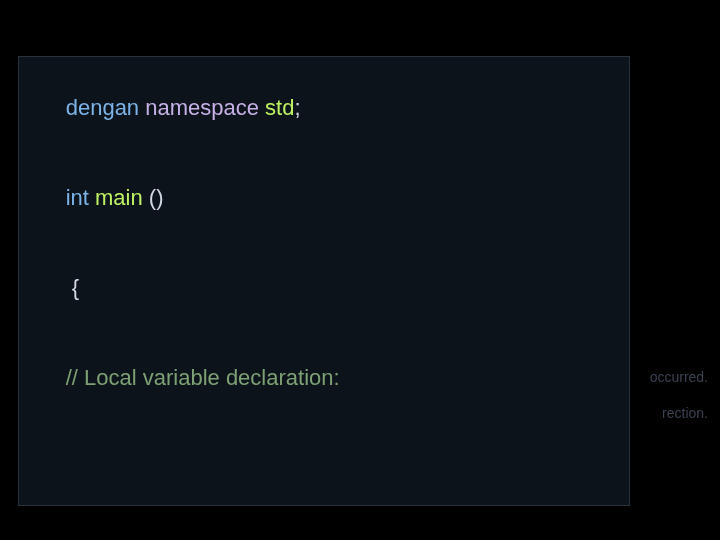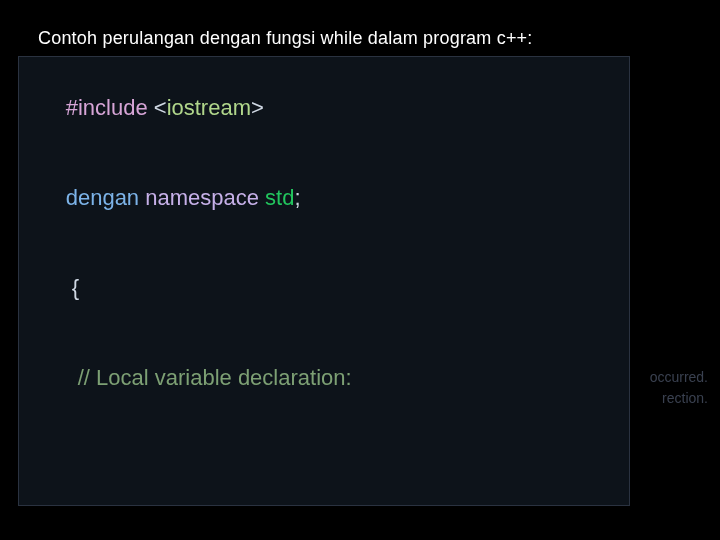--- a/index.html
+++ b/index.html
@@ -42,51 +42,50 @@
     line-height: 30px;
   }
   .code-line {
     white-space: pre;
   }
   .kw-directive { color: #d7a5d7; }     
   .angle        { color: #cfd8e3; }
   .header       { color: #b0d68b; }     
   .kw-blue      { color: #7cb3e8; }     
   .kw-purple    { color: #c6b0e8; }     
-  .ident        { color: #22c55e; }
-  .comment      { color: #7da074; margin-left: 12px; }     
+  .ident        { color: #bef264; }
+  .comment      { color: #7da074; }     
   .op           { color: #cfd8e3; }
   .ghost {
     position: absolute;
     right: 12px;
     color: #3a4150;
     font-size: 14px;
     line-height: 14px;
     text-align: right;
   }
   .ghost.l1 { top: 370px; }
-  .ghost.l2 { top: 391px; }
+  .ghost.l2 { top: 406px; }
 </style>
 </head>
 <body>
 
 <div class="page">
 
-  <div class="heading">Contoh perulangan dengan fungsi while dalam program c++:</div>
 
   <div class="code-box">
 
-    <div class="code-line">
-      <span class="kw-directive">#include </span><span class="angle">&lt;</span><span class="header">iostream</span><span class="angle">&gt;</span>
-    </div>
 
     <div class="code-line">
       <span class="kw-blue">dengan </span><span class="kw-purple">namespace </span><span class="ident">std</span><span class="op">;</span>
     </div>
 
+    <div class="code-line">
+      <span class="kw-blue">int </span><span class="ident">main </span><span class="op">()</span>
+    </div>
 
     <div class="code-line">
       <span class="op"> {</span>
     </div>
 
     <div class="code-line">
       <span class="comment">// Local variable declaration:</span>
     </div>
 
     <div class="code-line">

